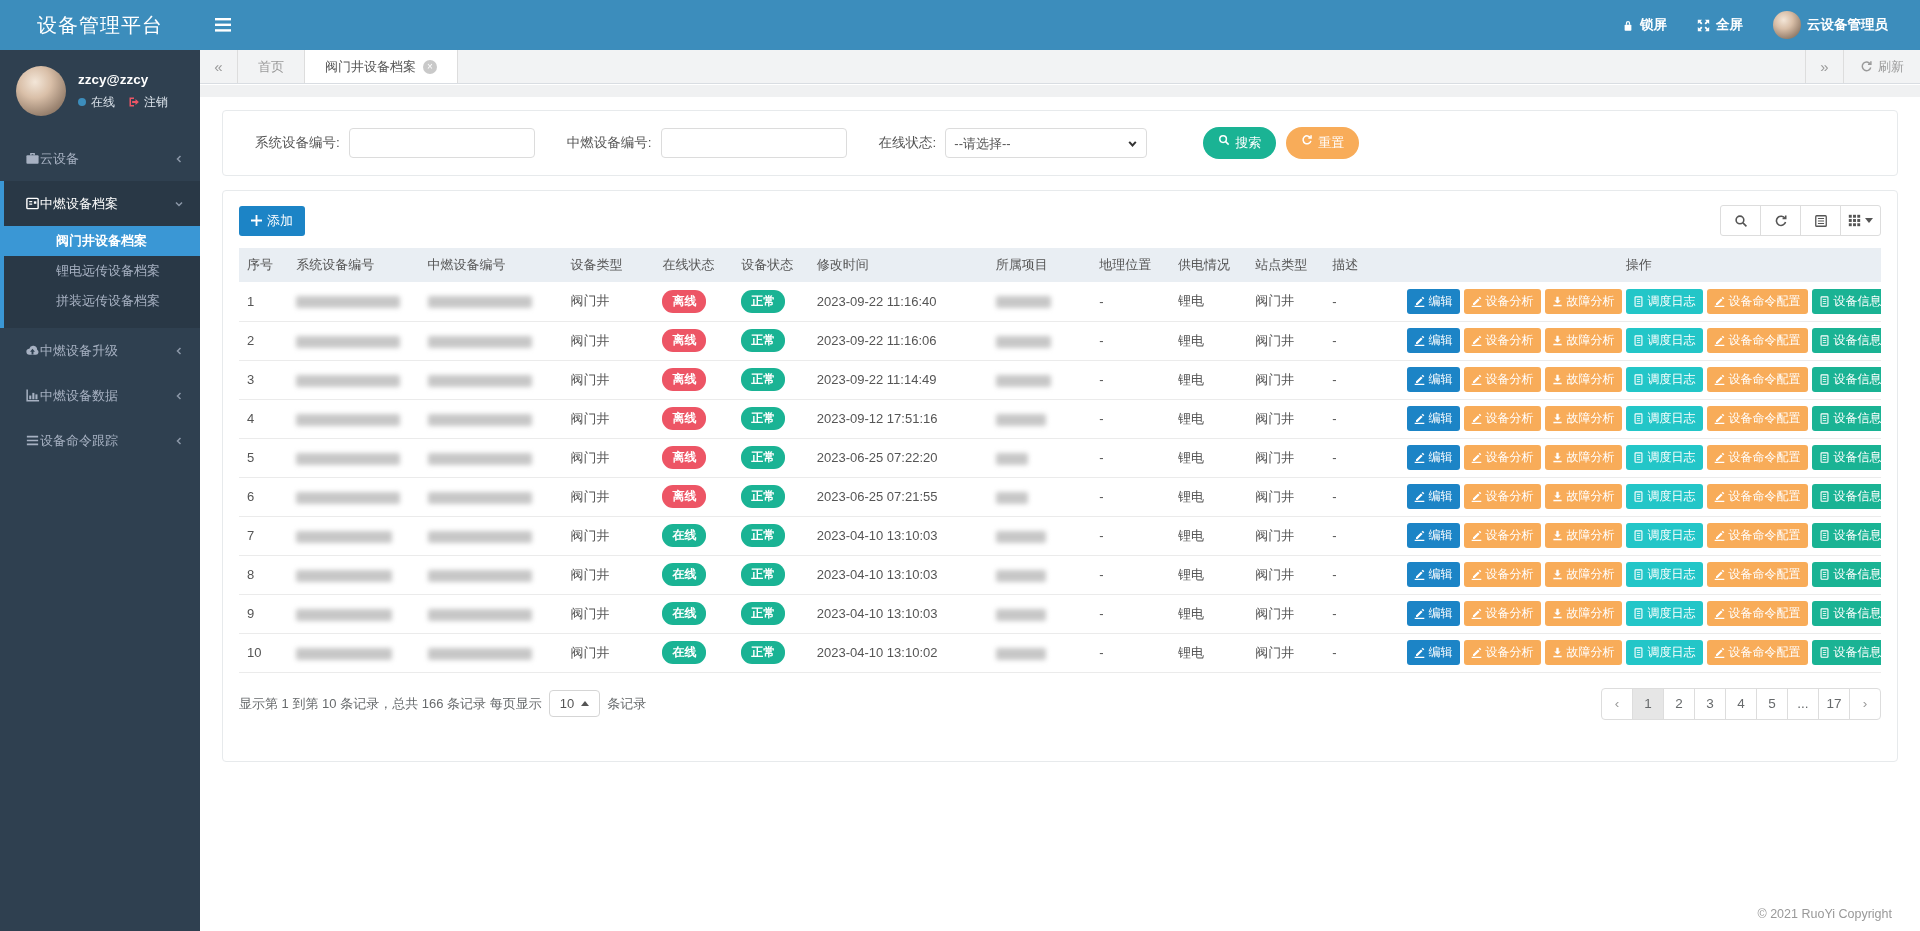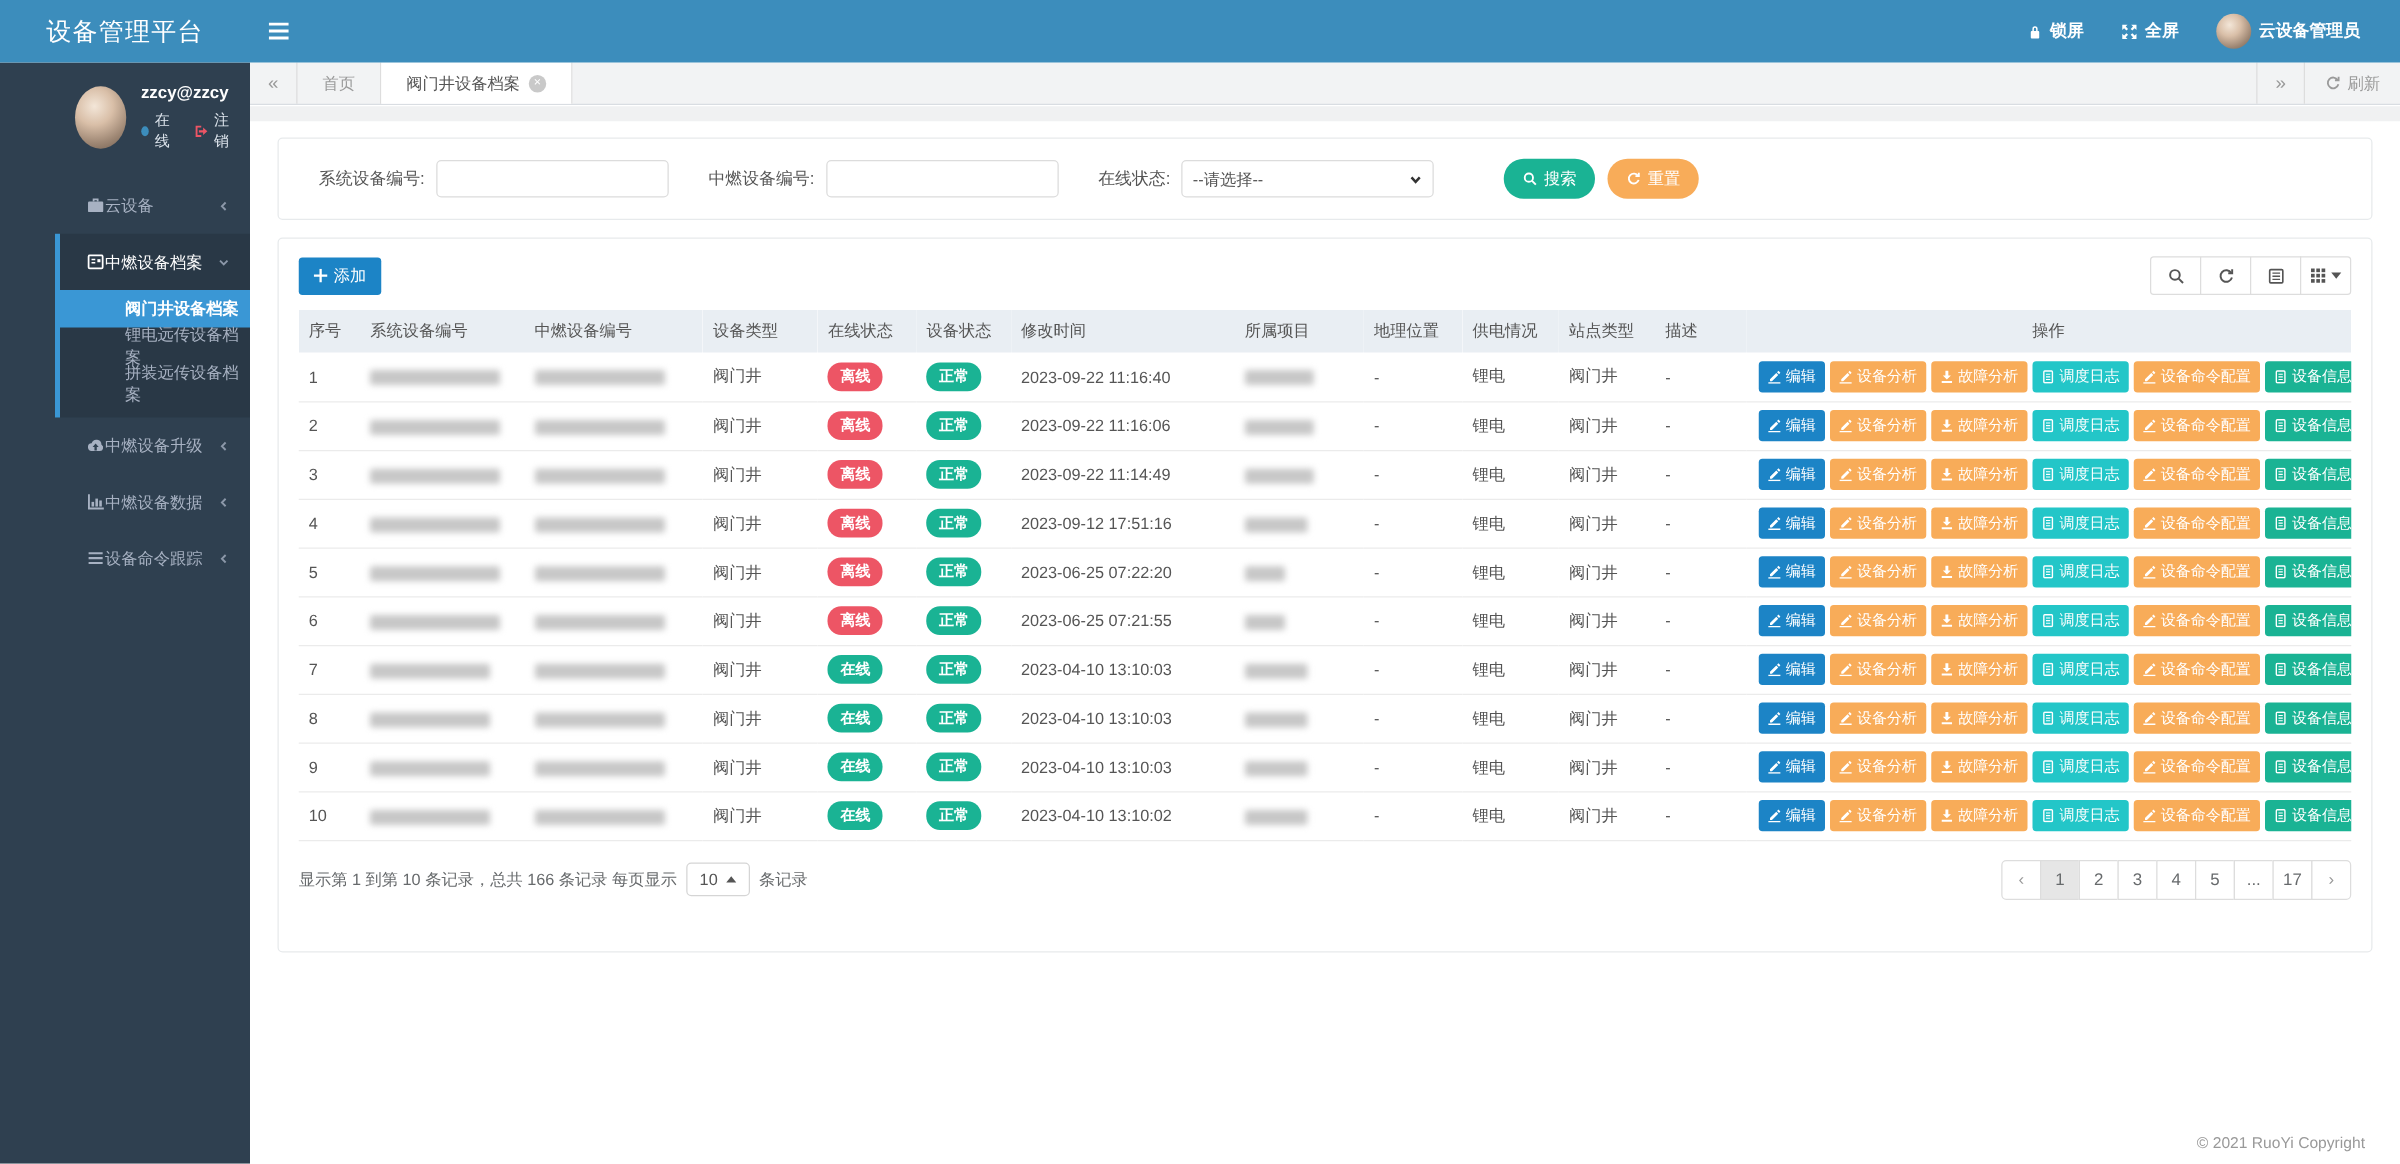--- a/index.html
+++ b/index.html
@@ -10,21 +10,21 @@
   .topbar { position:absolute; top:0; left:0; right:0; height:50px; background:#3c8dbc; display:flex; align-items:center; z-index:5; }
   .logo { width:200px; height:50px; display:flex; align-items:center; justify-content:center; color:#fff; font-size:20px; letter-spacing:1px; }
   .hamburger { width:46px; height:50px; display:flex; align-items:center; justify-content:center; color:#fff; cursor:pointer; }
   .topbar-right { margin-left:auto; display:flex; align-items:center; gap:30px; padding-right:32px; }
   .hdr-item { display:flex; align-items:center; gap:6px; color:#fff; font-size:13.5px; font-weight:600; cursor:pointer; }
   .avatar { border-radius:50%; background:radial-gradient(circle at 38% 32%, #f3e6d8 0%, #d9bfa8 35%, #9d8673 70%, #6e5c4e 100%); display:inline-block; }
   .avatar.sm { width:28px; height:28px; }
   .avatar.lg { width:50px; height:50px; }
 
   
-  .sidebar { position:absolute; top:50px; left:0; width:200px; bottom:0; background:#2f4050; color:#a7b1c2;padding-left:44px; }
+  .sidebar { position:absolute; top:50px; left:0; width:200px; bottom:0; background:#2f4050; color:#a7b1c2; }
   .user-panel { display:flex; align-items:center; gap:12px; padding:16px 14px 14px 16px; }
   .uname { color:#fff; font-weight:700; font-size:13.5px; margin-bottom:7px; }
   .ustatus { display:flex; align-items:center; gap:5px; font-size:12px; color:#dde4ec; }
   .dot { width:8px; height:8px; border-radius:50%; background:#3c8dbc; display:inline-block; }
   .logout { display:flex; align-items:center; gap:4px; margin-left:8px; cursor:pointer; color:#dde4ec; }
   .nav { margin-top:6px; }
   .mi { position:relative; height:45px; display:flex; align-items:center; gap:0; padding:0 16px 0 25px; font-size:13px; cursor:pointer; }
   .mi .chev { margin-left:auto; color:#8b97a8; display:flex; }
   .msec { background:#293846; border-left:4px solid #3a97d5; }
   .msec .mi { padding-left:21px; color:#fff; }
@@ -48,21 +48,21 @@
   .gstrip { height:12px; background:#f0f1f2; }
   .inner { padding:13px 22px 0; }
 
   .search-panel { border:1px solid #e7eaec; border-radius:4px; padding:16px 32px; display:flex; align-items:center; }
   .fgroup { display:flex; align-items:center; margin-right:32px; }
   .flabel { font-size:13.5px; color:#555; margin-right:9px; white-space:nowrap; }
   .s-input { width:186px; height:30px; border:1px solid #dcdcdc; border-radius:4px; padding:0 8px; font-size:13px; color:#555; background:#fff; }
   .selwrap { position:relative; }
   .selwrap select { appearance:none; -webkit-appearance:none; width:202px; height:30px; border:1px solid #dcdcdc; border-radius:4px; padding:0 26px 0 8px; font-size:13px; color:#555; background:#fff; }
   .selwrap .sel-caret { position:absolute; right:9px; top:10px; pointer-events:none; color:#333; }
-  .btn-pill { display:inline-flex; align-items:center; gap:5px; border:none; border-radius:16px; color:#fff; font-size:13px; padding:7px 15px; cursor:pointer; }
+  .btn-pill { display:inline-flex; gap:5px; border:none; border-radius:16px; color:#fff; font-size:13px; padding:7px 15px; cursor:pointer; }
   .btn-search { background:#1ab394; margin-left:24px; }
   .btn-reset { background:#f8ac59; margin-left:10px; }
 
   .table-panel { border:1px solid #e7eaec; border-radius:4px; padding:14px 16px 16px; margin-top:14px; min-height:572px; }
   .tp-toolbar { display:flex; align-items:center; }
   .btn-add { display:inline-flex; align-items:center; gap:5px; background:#1c84c6; border:none; border-radius:3px; color:#fff; font-size:13px; padding:6px 12px; cursor:pointer; }
   .icon-group { margin-left:auto; display:flex; }
   .tbtn { width:41px; height:31px; background:#fff; border:1px solid #ddd; margin-left:-1px; display:flex; align-items:center; justify-content:center; gap:4px; color:#555; cursor:pointer; }
   .tbtn:first-child { border-radius:3px 0 0 3px; margin-left:0; }
   .tbtn:last-child { border-radius:0 3px 3px 0; }

